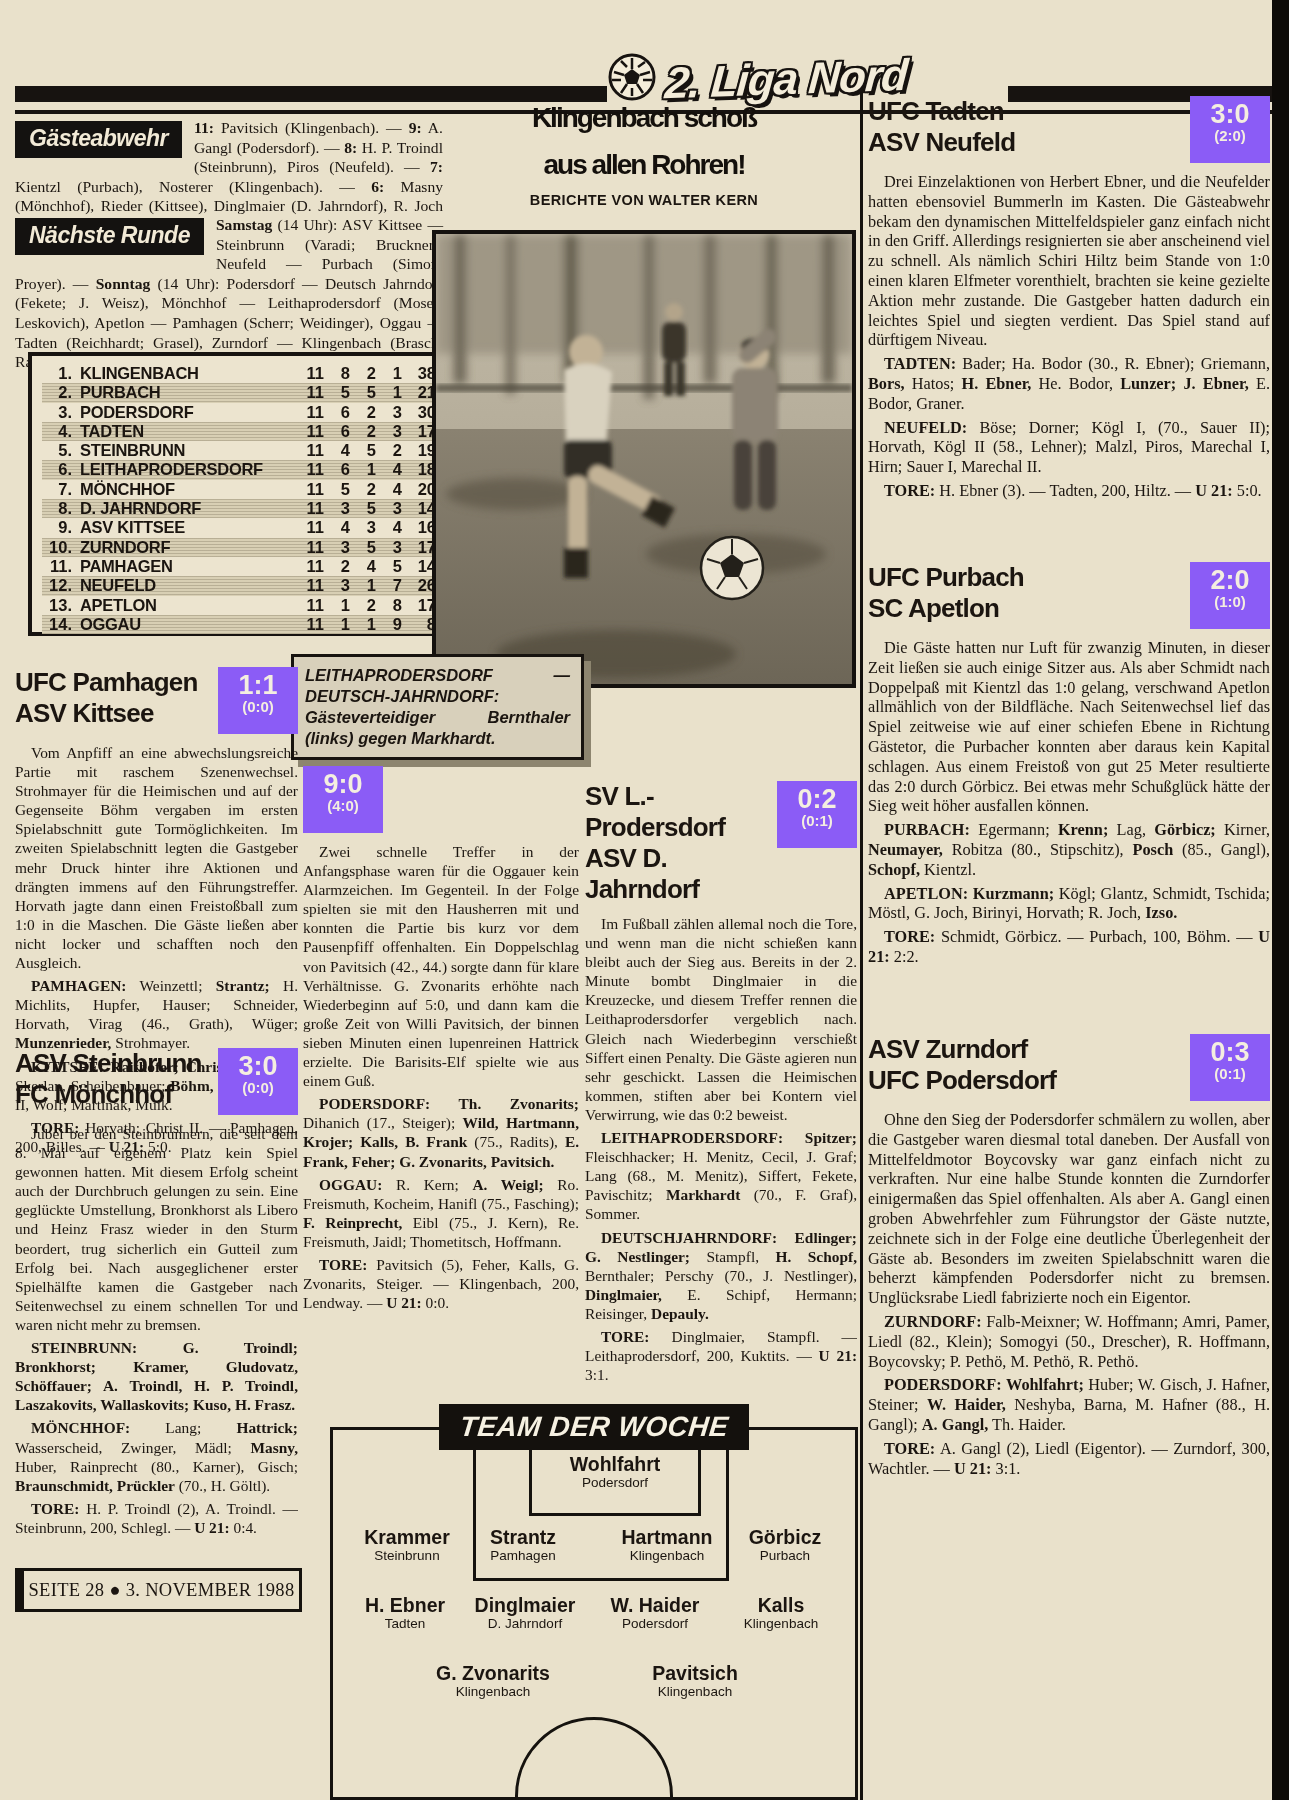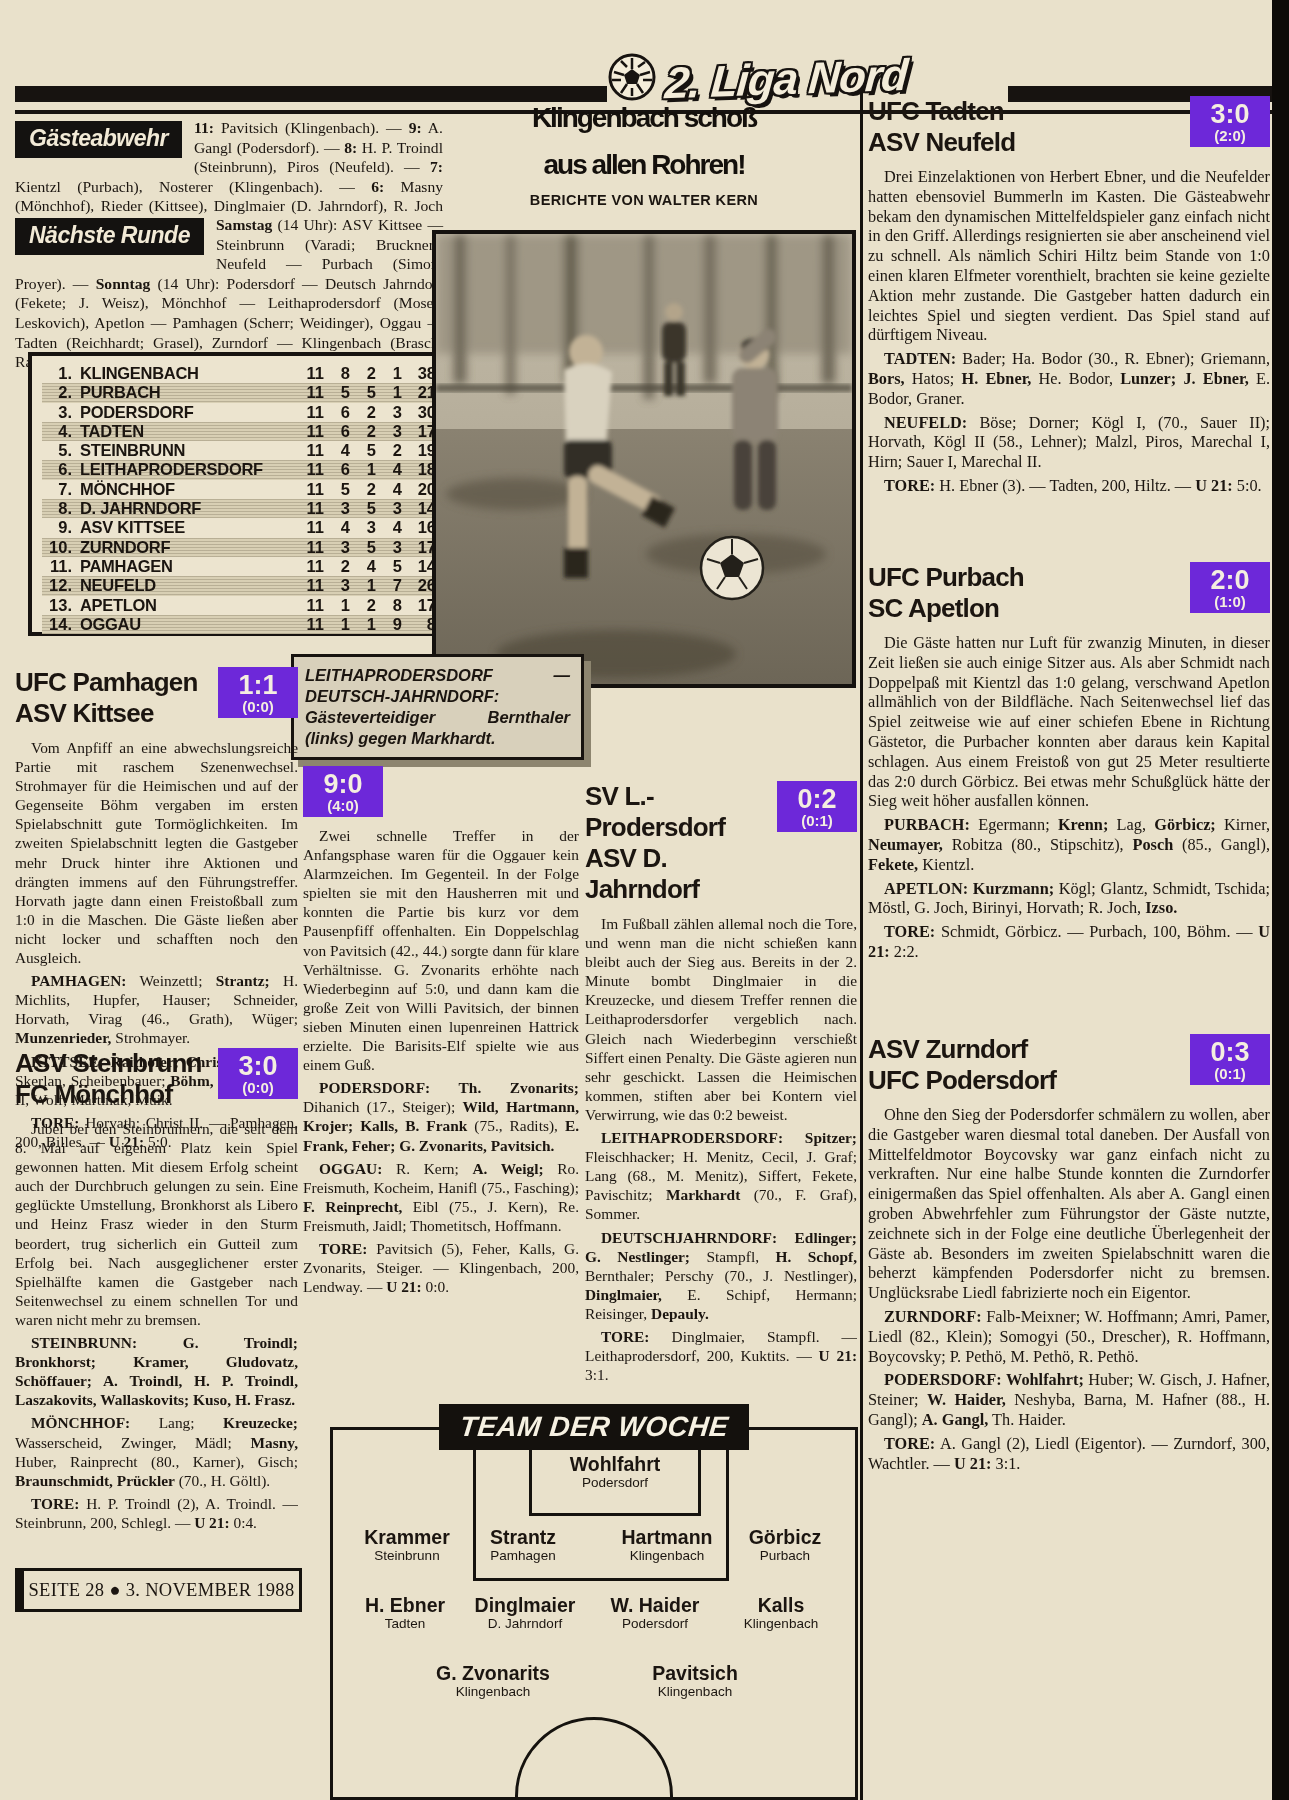--- a/index.html
+++ b/index.html
@@ -47,21 +47,21 @@
   .caption{position:absolute;left:291px;top:654px;width:293px;background:#d8d0bb;
            border:3px solid #17130f;box-shadow:7px 7px 0 #8d856f;box-sizing:border-box;
            padding:8px 11px;font-family:"Liberation Sans",sans-serif;font-weight:700;
            font-style:italic;font-size:16.5px;line-height:21px;text-align:justify;}
 
   
   .match{position:absolute;}
   .mhead{display:flex;justify-content:space-between;align-items:flex-start;margin-bottom:9px;}
   .mtitles div{font-family:"Liberation Sans",sans-serif;font-weight:800;font-size:26px;
                line-height:31px;letter-spacing:-0.8px;}
-  .badge{background:#6d28d9;color:#f4eee0;text-align:center;padding:5px 9px 3px;min-width:62px;}
+  .badge{background:#8b5cf6;color:#f4eee0;text-align:center;padding:5px 9px 19px;min-width:62px;}
   .badge .s{font-family:"Liberation Sans",sans-serif;font-weight:900;font-size:27px;line-height:26px;}
   .badge .h{font-family:"Liberation Sans",sans-serif;font-weight:800;font-size:15px;line-height:17px;}
   .mbody p{margin:0 0 2px;text-indent:16px;text-align:justify;}
   .mbody p + p{margin-top:4px;}
   .w283{width:283px;font-size:15.4px;line-height:19.1px;}
   .w276{width:276px;font-size:15.4px;line-height:19.1px;}
   .w402{width:402px;font-size:16.3px;line-height:19.8px;}
 
   
   .footer{position:absolute;left:15px;top:1568px;width:287px;height:44px;border:3px solid #15120e;
@@ -378,21 +378,21 @@
           <div data-interactable="false">FC Mönchhof</div>
         </div>
         <div class="badge" data-interactable="false">
           <div class="s" data-interactable="false">3:0</div>
           <div class="h" data-interactable="false">(0:0)</div>
         </div>
       </div>
       <div class="mbody" data-interactable="false">
         <p data-interactable="false">Jubel bei den Steinbrunnern, die seit dem 8. Mai auf eigenem Platz kein Spiel gewonnen hatten. Mit diesem Erfolg scheint auch der Durchbruch gelungen zu sein. Eine geglückte Umstellung, Bronkhorst als Libero und Heinz Frasz wieder in den Sturm beordert, trug sicherlich ein Gutteil zum Erfolg bei. Nach ausgeglichener erster Spielhälfte kamen die Gastgeber nach Seitenwechsel zu einem schnellen Tor und waren nicht mehr zu bremsen.</p>
         <p data-interactable="false"><b>STEINBRUNN:</b> <b>G. Troindl; Bronkhorst; Kramer, Gludovatz, Schöffauer; A. Troindl, H. P. Troindl, Laszakovits, Wallaskovits; Kuso, H. Frasz.</b></p>
-        <p data-interactable="false"><b>MÖNCHHOF:</b> Lang; <b>Kreuzecke;</b> Wasserscheid, Zwinger, Mädl; <b>Masny,</b> Huber, Rainprecht (80., Karner), Gisch; <b>Braunschmidt, Prückler</b> (70., H. Göltl).</p>
+        <p data-interactable="false"><b>MÖNCHHOF:</b> Lang; <b>Hattrick;</b> Wasserscheid, Zwinger, Mädl; <b>Masny,</b> Huber, Rainprecht (80., Karner), Gisch; <b>Braunschmidt, Prückler</b> (70., H. Göltl).</p>
         <p data-interactable="false"><b>TORE:</b> H. P. Troindl (2), A. Troindl. — Steinbrunn, 200, Schlegl. — <b>U 21:</b> 0:4.</p>
       </div>
     </div>
   <div class="match w276" style="left:303px;top:766px;" data-interactable="false">
       <div class="mhead" data-interactable="false">
         <div class="badge" data-interactable="false">
           <div class="s" data-interactable="false">9:0</div>
           <div class="h" data-interactable="false">(4:0)</div>
         </div>
       </div>
@@ -445,21 +445,21 @@
           <div data-interactable="false">UFC Purbach</div>
           <div data-interactable="false">SC Apetlon</div>
         </div>
         <div class="badge" data-interactable="false">
           <div class="s" data-interactable="false">2:0</div>
           <div class="h" data-interactable="false">(1:0)</div>
         </div>
       </div>
       <div class="mbody" data-interactable="false">
         <p data-interactable="false">Die Gäste hatten nur Luft für zwanzig Minuten, in dieser Zeit ließen sie auch einige Sitzer aus. Als aber Schmidt nach Doppelpaß mit Kientzl das 1:0 gelang, verschwand Apetlon allmählich von der Bildfläche. Nach Seitenwechsel lief das Spiel zeitweise wie auf einer schiefen Ebene in Richtung Gästetor, die Purbacher konnten aber daraus kein Kapital schlagen. Aus einem Freistoß von gut 25 Meter resultierte das 2:0 durch Görbicz. Bei etwas mehr Schußglück hätte der Sieg weit höher ausfallen können.</p>
-        <p data-interactable="false"><b>PURBACH:</b> Egermann; <b>Krenn;</b> Lag, <b>Görbicz;</b> Kirner, <b>Neumayer,</b> Robitza (80., Stipschitz), <b>Posch</b> (85., Gangl), <b>Fekete,</b> Kientzl.</p>
+        <p data-interactable="false"><b>PURBACH:</b> Egermann; <b>Krenn;</b> Lag, <b>Görbicz;</b> Kirner, <b>Neumayer,</b> Robitza (80., Stipschitz), <b>Posch</b> (85., Gangl), <b>Schopf,</b> Kientzl.</p>
         <p data-interactable="false"><b>APETLON:</b> <b>Kurzmann;</b> Kögl; Glantz, Schmidt, Tschida; Möstl, G. Joch, Birinyi, Horvath; R. Joch, <b>Izso.</b></p>
         <p data-interactable="false"><b>TORE:</b> Schmidt, Görbicz. — Purbach, 100, Böhm. — <b>U 21:</b> 2:2.</p>
       </div>
     </div>
   <div class="match w402" style="left:868px;top:1034px;" data-interactable="false">
       <div class="mhead" data-interactable="false">
         <div class="mtitles" data-interactable="false">
           <div data-interactable="false">ASV Zurndorf</div>
           <div data-interactable="false">UFC Podersdorf</div>
         </div>

